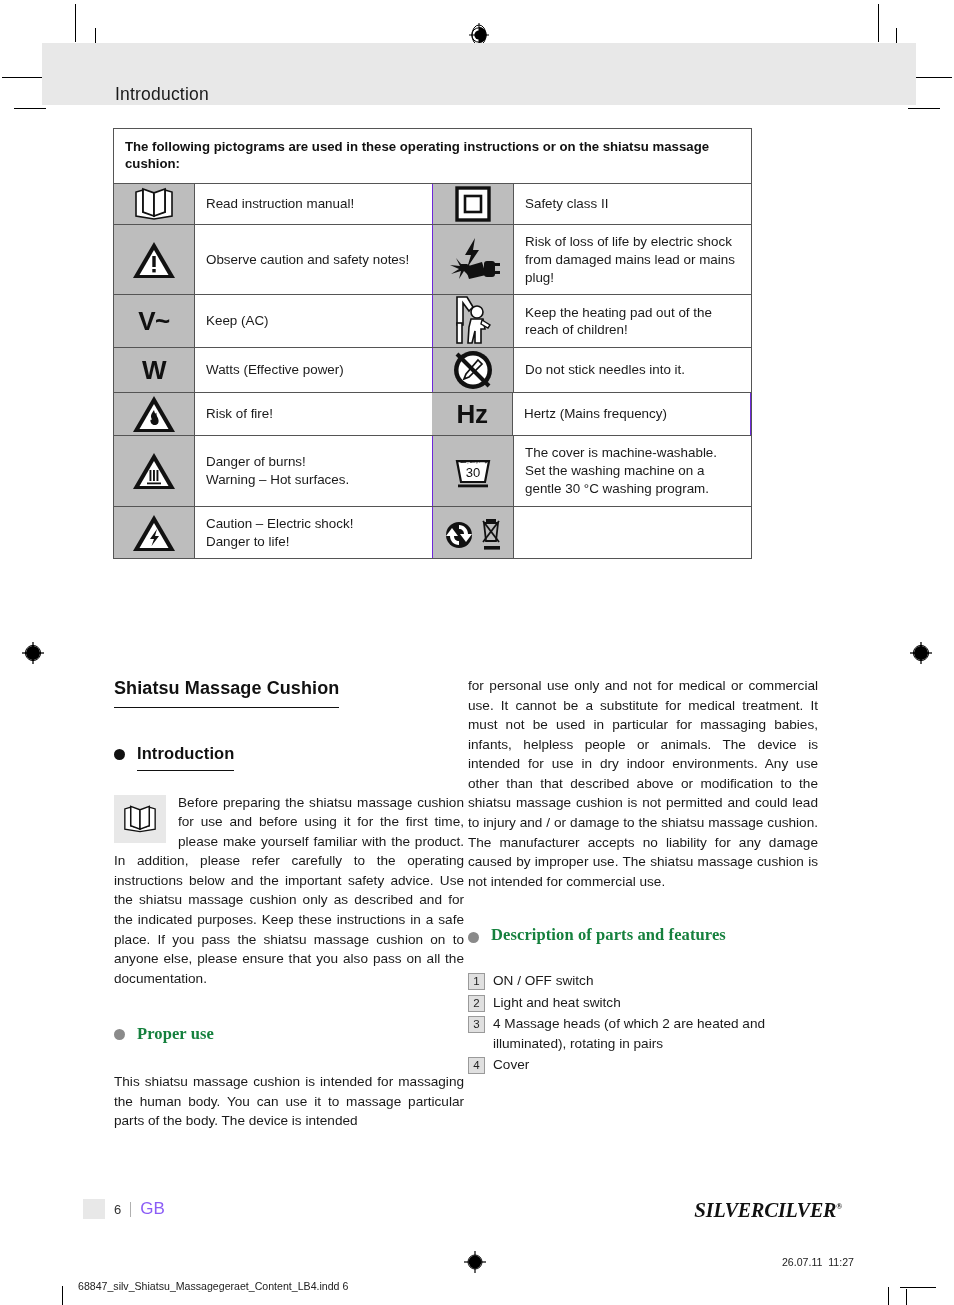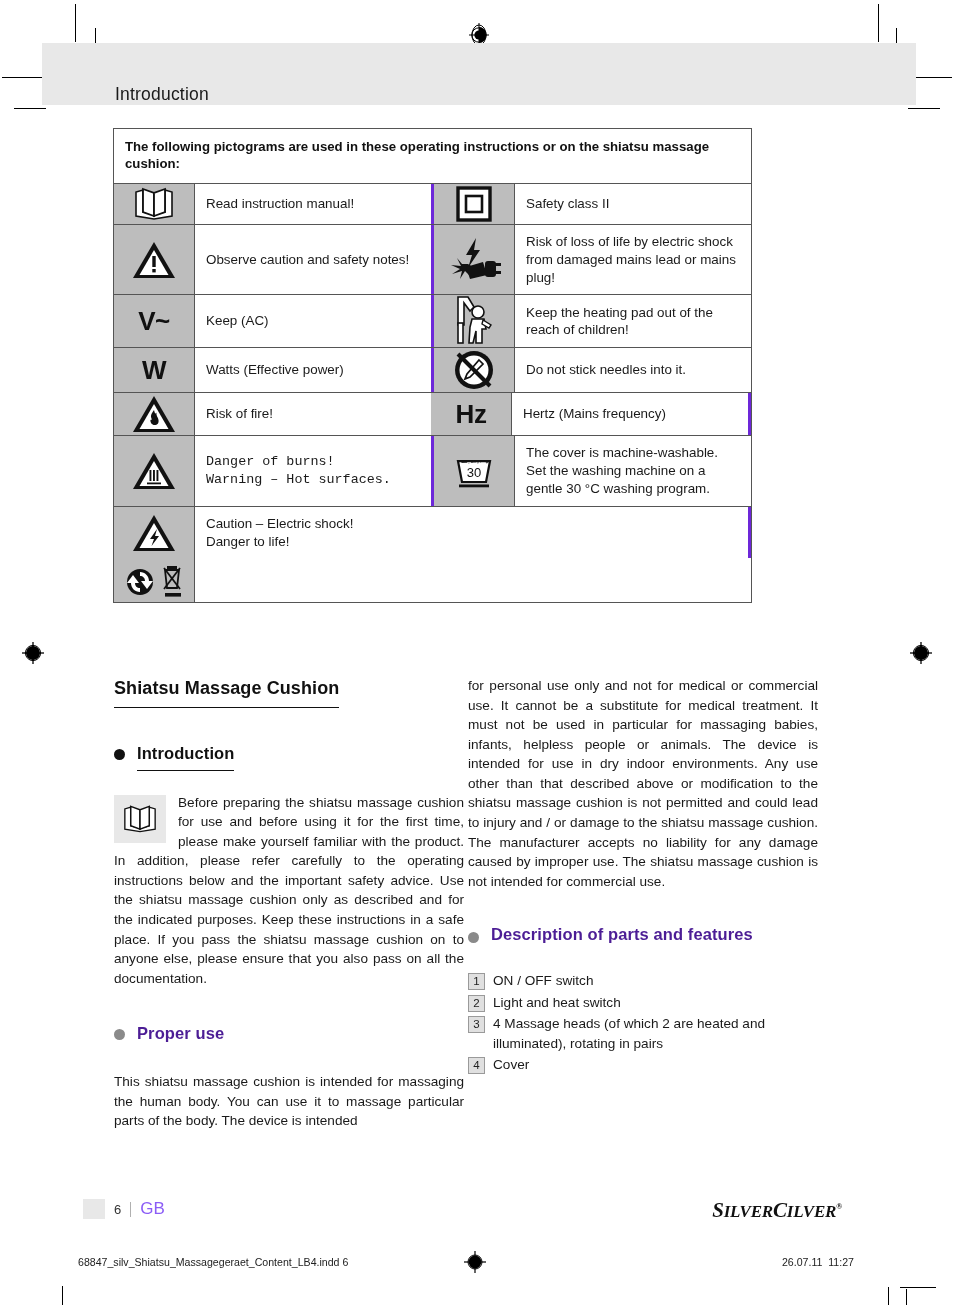--- a/index.html
+++ b/index.html
@@ -36,23 +36,23 @@
     box-sizing:border-box;
     background:#fff;
   }
   .picto-caption{
     padding:9px 11px 10px 11px;
     font-weight:bold;font-size:13.2px;line-height:1.32;
     border-bottom:1px solid #555;
     color:#111;
   }
   .picto-row{display:flex;border-bottom:1px solid #555;}
-  .picto-row:last-child{border-bottom:none;flex-direction:column;}
+  .picto-row:last-child{border-bottom:none;}
   .picto-cell{display:flex;flex:1 1 0;min-width:0;}
-  .picto-cell.left{border-right:3px solid #6d28d9;}
+  .picto-cell.left{border-right:1px solid #6d28d9;}
   .ico{
     width:80px;flex:0 0 80px;background:#bdbdbd;
     display:flex;align-items:center;justify-content:center;
     border-right:1px solid #555;
   }
   .txt{
     flex:1 1 auto;padding:8px 10px 8px 11px;
     display:flex;align-items:center;
     font-size:13.4px;line-height:1.33;color:#1a1a1a;
   }
@@ -73,21 +73,21 @@
   .bullet{
     width:11px;height:11px;border-radius:50%;flex:0 0 11px;margin-top:7px;
   }
   .bullet.dark{background:#111;}
   .bullet.gray{background:#8a8a8a;}
   h2.sect{
     font-size:16.5px;font-weight:bold;margin:0;padding:0 0 4px 0;
     color:#111;letter-spacing:.1px;
   }
   h2.sect.underline{border-bottom:1.5px solid #111;display:inline-block;}
-  h2.sect.gray{color:#4c1d95;}
+  h2.sect.gray{color:#15803d;font-family:Liberation Serif, serif;}
   .spacer-lg{height:34px;}
   .spacer-md{height:22px;}
 
   p.body{margin:0;text-align:justify;}
 
   .book-float{
     float:left;width:52px;height:48px;background:#e8e8e8;
     margin:2px 12px 2px 0;
     display:flex;align-items:center;justify-content:center;
   }
@@ -109,28 +109,28 @@
   .pf-num{font-size:13px;color:#333;padding:0 9px 0 9px;}
   .pf-sep{width:1px;height:15px;background:#b0b0b0;}
   .pf-lang{font-size:17px;color:#8b5cf6;padding-left:9px;}
 
   .brand{
     position:absolute;right:112px;top:1198px;
     font-family:"Liberation Serif", serif;
     font-weight:bold;font-style:italic;font-size:21px;
     color:#111;letter-spacing:-.2px;white-space:nowrap;
   }
-  .brand .sc-small{font-size:17px;}
+  .brand .sc-small{font-size:20px;}
   .brand .reg{font-size:8px;vertical-align:super;font-style:normal;}
 
   .printline{
     position:absolute;top:1256px;font-size:10.6px;color:#222;
     font-family:"Liberation Sans", sans-serif;white-space:nowrap;
   }
-  .printline.left{left:78px;}
+  .printline.left{left:78px;margin-top:24px;}
   .printline.right{right:100px;}
   .printreg{position:absolute;left:463px;top:1250px;width:24px;height:24px;}
   .foot-rule{position:absolute;background:#000;}
 </style>
 </head>
 <body>
 
 <div class="page">
 
   <div class="cropmark" style="left:75px;top:4px;width:1px;height:38px;"></div>
@@ -315,21 +315,21 @@
           <svg width="46" height="42" viewBox="0 0 46 42">
             <path d="M23 3 L44 39 L2 39 Z" fill="#111"></path>
             <path d="M23 11 L37.5 36 L8.5 36 Z" fill="#fff"></path>
             <rect x="18.5" y="20" width="1.9" height="11" fill="#111"></rect>
             <rect x="22" y="20" width="1.9" height="11" fill="#111"></rect>
             <rect x="25.5" y="20" width="1.9" height="11" fill="#111"></rect>
             <rect x="16" y="32.5" width="14" height="1.8" fill="#111"></rect>
           </svg>
         </div>
         <div class="txt">
-            <span style="white-space:pre-line;font-family:Liberation Mono, monospace;">Danger of burns!
+            <span style="white-space:pre-line;">Danger of burns!
 Warning – Hot surfaces.</span>
           </div>
       </div>
       <div class="picto-cell">
         <div class="ico">
           <svg width="48" height="42" viewBox="0 0 48 42">
             <path d="M8 11 L40 11 L36 32 L12 32 Z" fill="#fff" stroke="#111" stroke-width="2.2"></path>
             <path d="M8 11 C11 17 14 6 17 12 C20 17 23 6 26 12 C29 17 32 6 35 12 C37 15 39 12 40 11 L40 12 L8 13 Z" fill="#111"></path>
             <text x="24" y="27" font-family="Liberation Sans, sans-serif" font-size="13" text-anchor="middle" fill="#111">30</text>
             <rect x="9" y="34.5" width="30" height="2.8" fill="#111"></rect>

